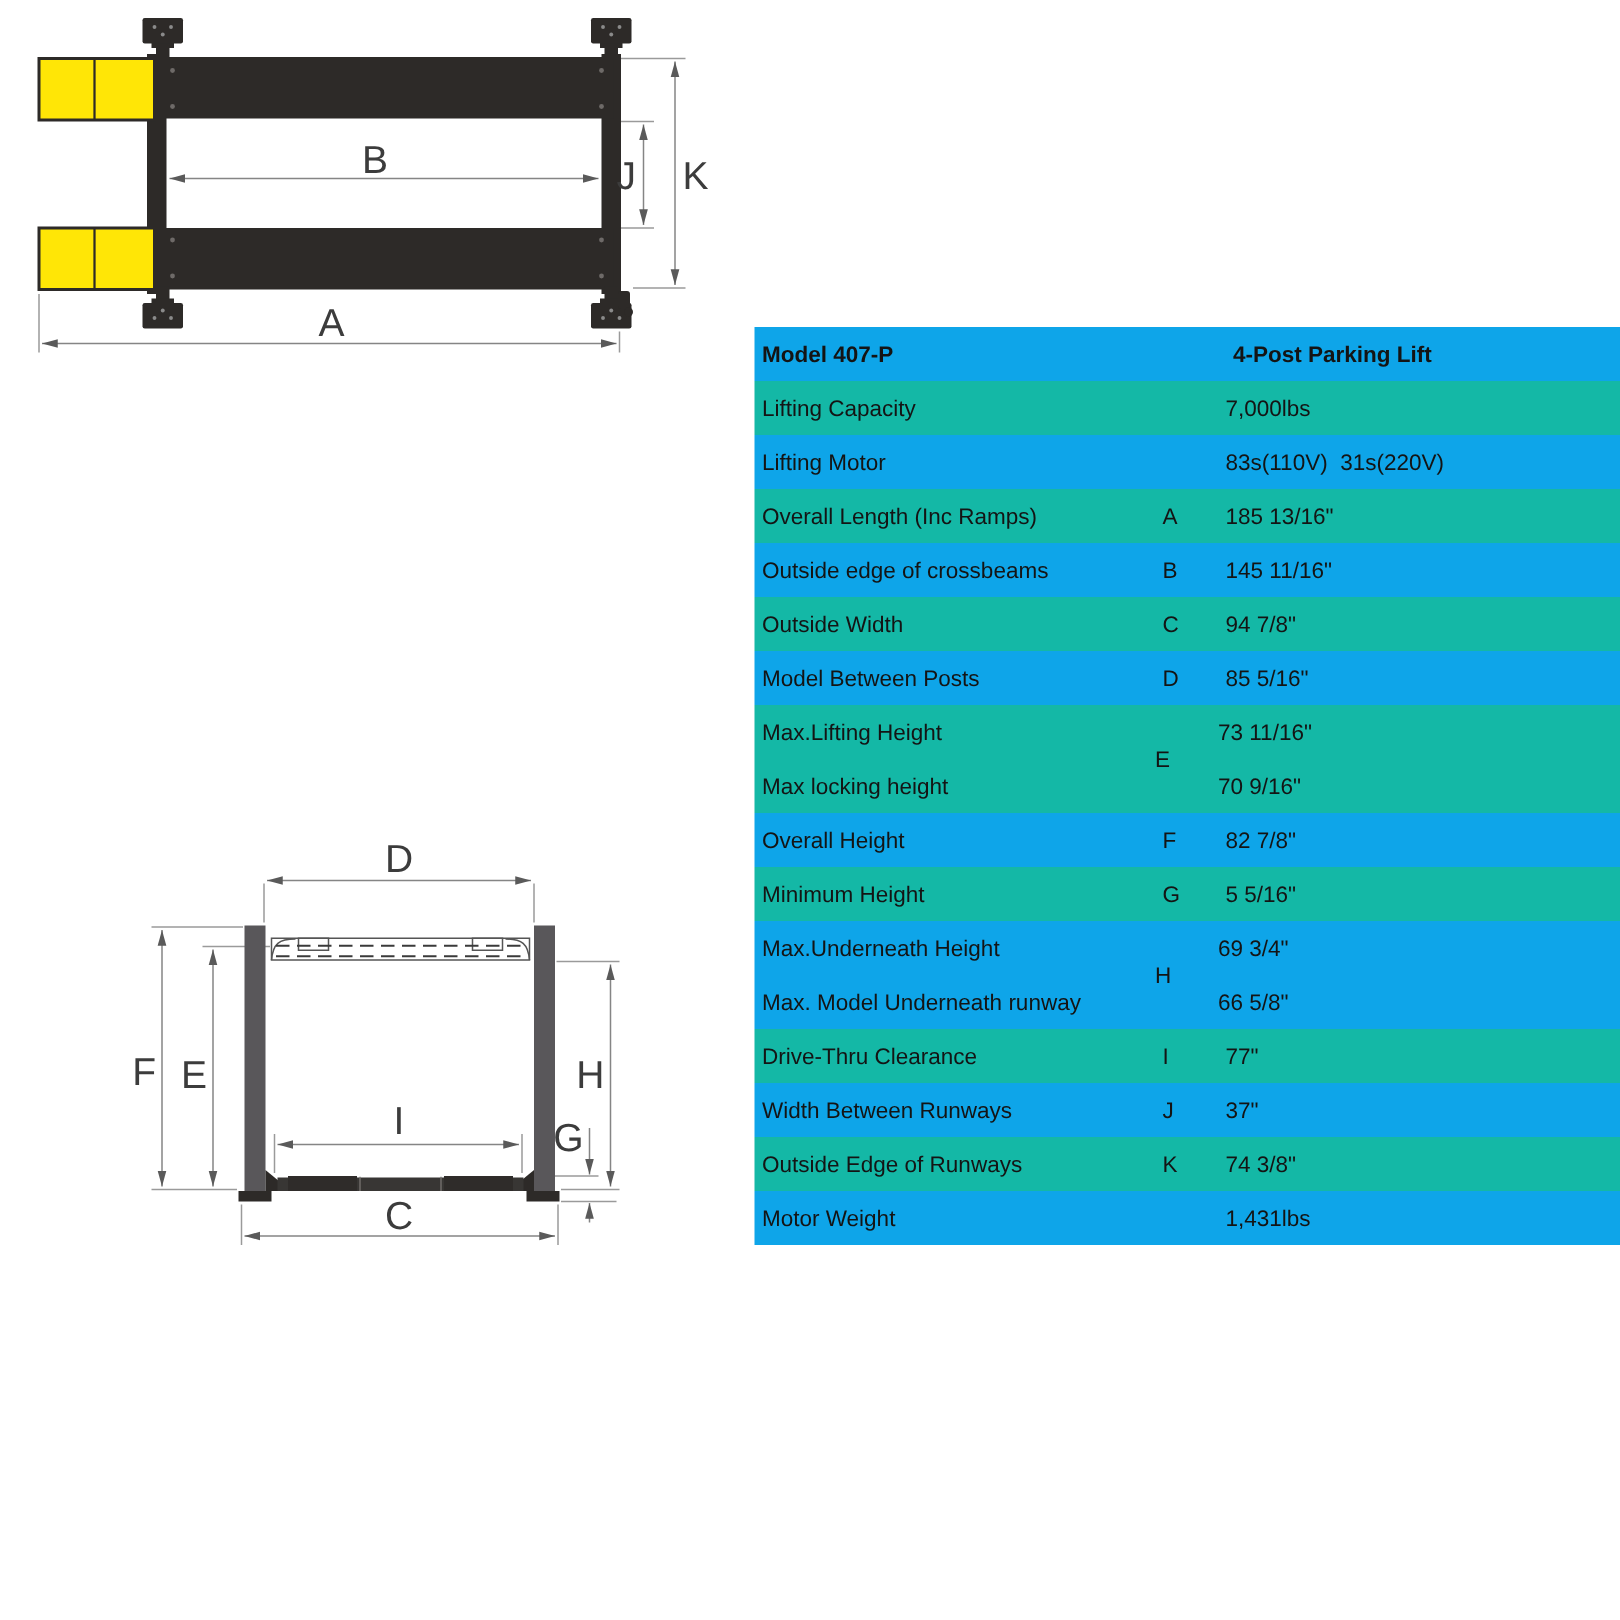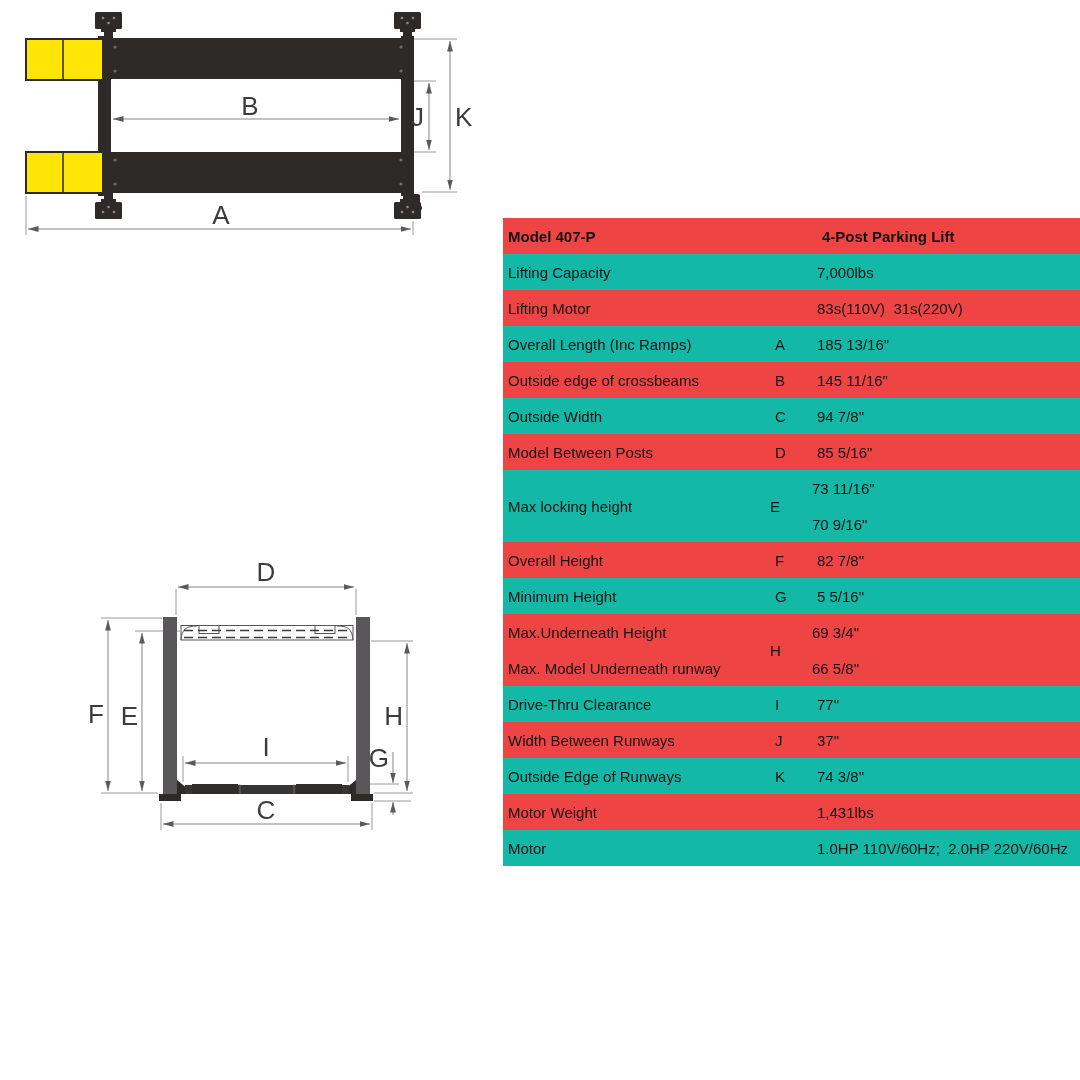--- a/index.html
+++ b/index.html
@@ -2,21 +2,21 @@
 <html><head>
 <meta charset="utf-8">
 <style>
   html,body{margin:0;padding:0;background:#ffffff;}
   body{position:relative;width:1080px;height:1080px;overflow:hidden;
        font-family:"Liberation Sans",sans-serif;color:#141414;}
 
   
   .spec-table{position:absolute;left:503px;top:218px;width:577px;font-size:15px;line-height:1;}
   .row{display:flex;height:36px;align-items:center;background:#14b8a6;}
-  .row.pink{background:#ef4444;}
+  .row.pink{background:#0ea5e9;}
   .row.group{height:72px;}
   .row.head{font-weight:bold;}
   .c-label{width:267px;padding-left:5px;}
   .c-label.wide{width:314px;}
   .c-letter{width:42px;}
   .c-value{flex:1;white-space:pre;}
   .two{display:flex;flex-direction:column;justify-content:center;height:100%;padding:0;}
   .two > div{height:36px;display:flex;align-items:center;}
   .c-label.two{padding-left:0;}
   .c-label.two > div{padding-left:5px;}
@@ -66,20 +66,21 @@
     <div class="c-value">94 7/8"</div>
   </div>
   <div class="row pink">
     <div class="c-label">Model Between Posts</div>
     <div class="c-letter">D</div>
     <div class="c-value">85 5/16"</div>
   </div>
 
   <div class="row group">
     <div class="c-label two">
+      <div>Max.Lifting Height</div>
       <div>Max locking height</div>
     </div>
     <div class="c-letter">E</div>
     <div class="c-value two">
       <div>73 11/16"</div>
       <div>70 9/16"</div>
     </div>
   </div>
 
   <div class="row pink">
@@ -117,25 +118,20 @@
   </div>
   <div class="row">
     <div class="c-label">Outside Edge of Runways</div>
     <div class="c-letter">K</div>
     <div class="c-value">74 3/8"</div>
   </div>
   <div class="row pink">
     <div class="c-label">Motor Weight</div>
     <div class="c-letter"></div>
     <div class="c-value">1,431lbs</div>
-  </div>
-  <div class="row">
-    <div class="c-label">Motor</div>
-    <div class="c-letter"></div>
-    <div class="c-value">1.0HP 110V/60Hz;  2.0HP 220V/60Hz</div>
   </div>
 </div>
 
 <svg id="topViewSvg" width="480" height="245" viewBox="0 270 480 245">
   <defs>
     <marker id="arr" markerUnits="userSpaceOnUse" markerWidth="11" markerHeight="8" refX="10.5" refY="3.5" orient="auto-start-reverse">
       <path d="M0,0.6 L10.5,3.5 L0,6.4 Z" fill="#5a5a5a"></path>
     </marker>
   </defs>
 

